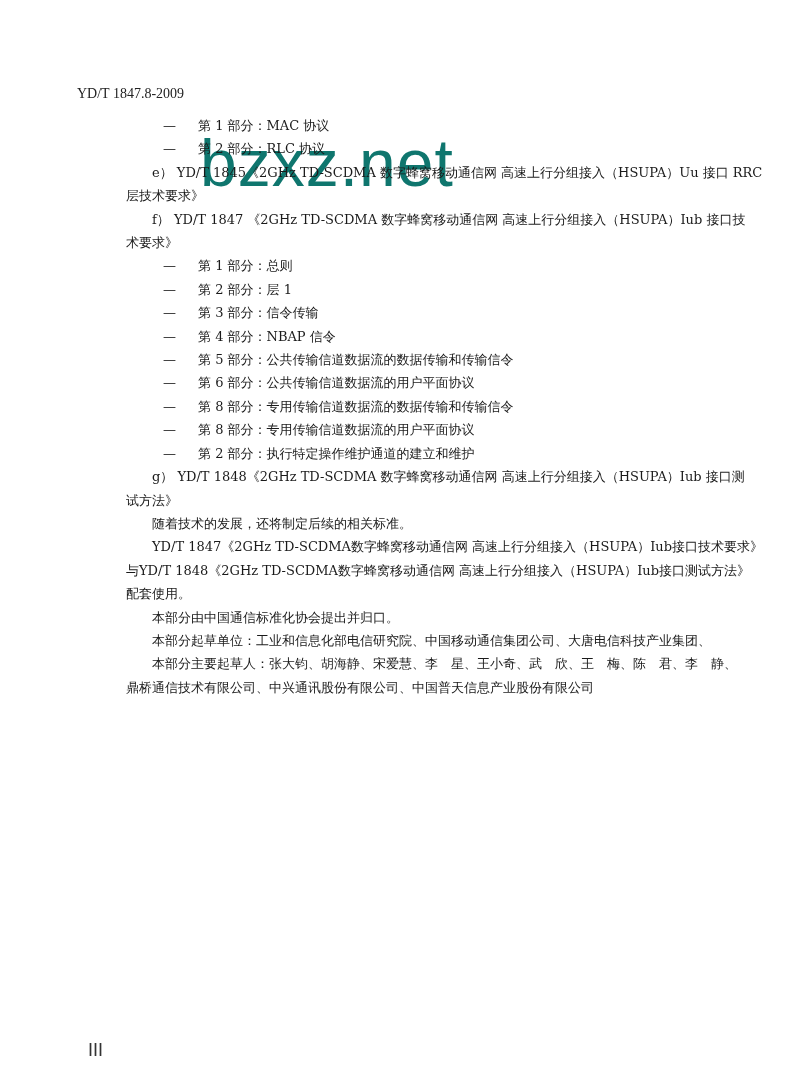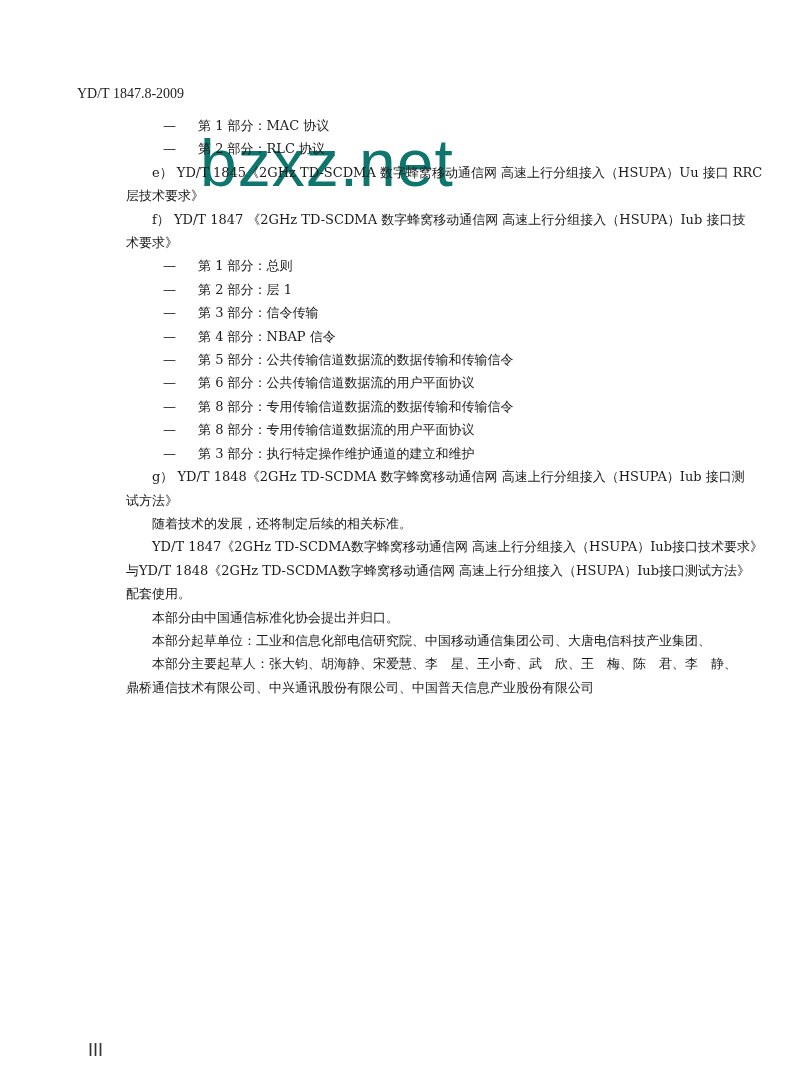--- a/index.html
+++ b/index.html
@@ -49,21 +49,21 @@
   <div class="line cont">术要求》</div>
 
   <div class="line dash-item"><span class="dash">—</span><span>第 1 部分：总则</span></div>
   <div class="line dash-item"><span class="dash">—</span><span>第 2 部分：层 1</span></div>
   <div class="line dash-item"><span class="dash">—</span><span>第 3 部分：信令传输</span></div>
   <div class="line dash-item"><span class="dash">—</span><span>第 4 部分：NBAP 信令</span></div>
   <div class="line dash-item"><span class="dash">—</span><span>第 5 部分：公共传输信道数据流的数据传输和传输信令</span></div>
   <div class="line dash-item"><span class="dash">—</span><span>第 6 部分：公共传输信道数据流的用户平面协议</span></div>
   <div class="line dash-item"><span class="dash">—</span><span>第 8 部分：专用传输信道数据流的数据传输和传输信令</span></div>
   <div class="line dash-item"><span class="dash">—</span><span>第 8 部分：专用传输信道数据流的用户平面协议</span></div>
-  <div class="line dash-item"><span class="dash">—</span><span>第 3 部分：执行特定操作维护通道的建立和维护</span></div>
+  <div class="line dash-item"><span class="dash">—</span><span>第 2 部分：执行特定操作维护通道的建立和维护</span></div>
 
   <div class="line para">g） YD/T 1848《2GHz TD-SCDMA 数字蜂窝移动通信网 高速上行分组接入（HSUPA）Iub 接口测</div>
   <div class="line cont">试方法》</div>
 
   <div class="line para">随着技术的发展，还将制定后续的相关标准。</div>
 
   <div class="line para">YD/T 1847《2GHz TD-SCDMA数字蜂窝移动通信网 高速上行分组接入（HSUPA）Iub接口技术要求》</div>
   <div class="line cont">与YD/T 1848《2GHz TD-SCDMA数字蜂窝移动通信网 高速上行分组接入（HSUPA）Iub接口测试方法》</div>
   <div class="line cont">配套使用。</div>
 

